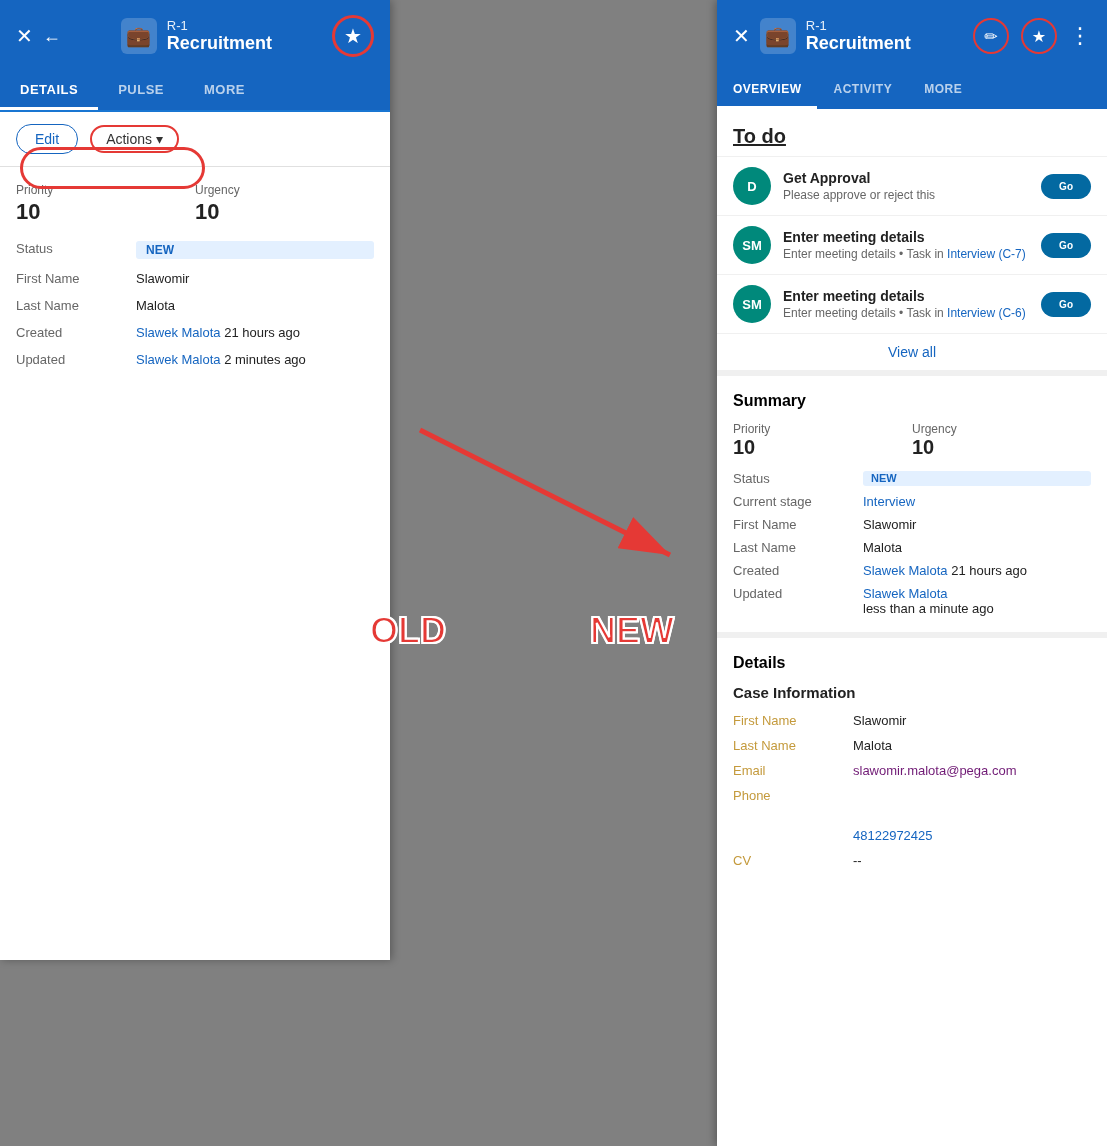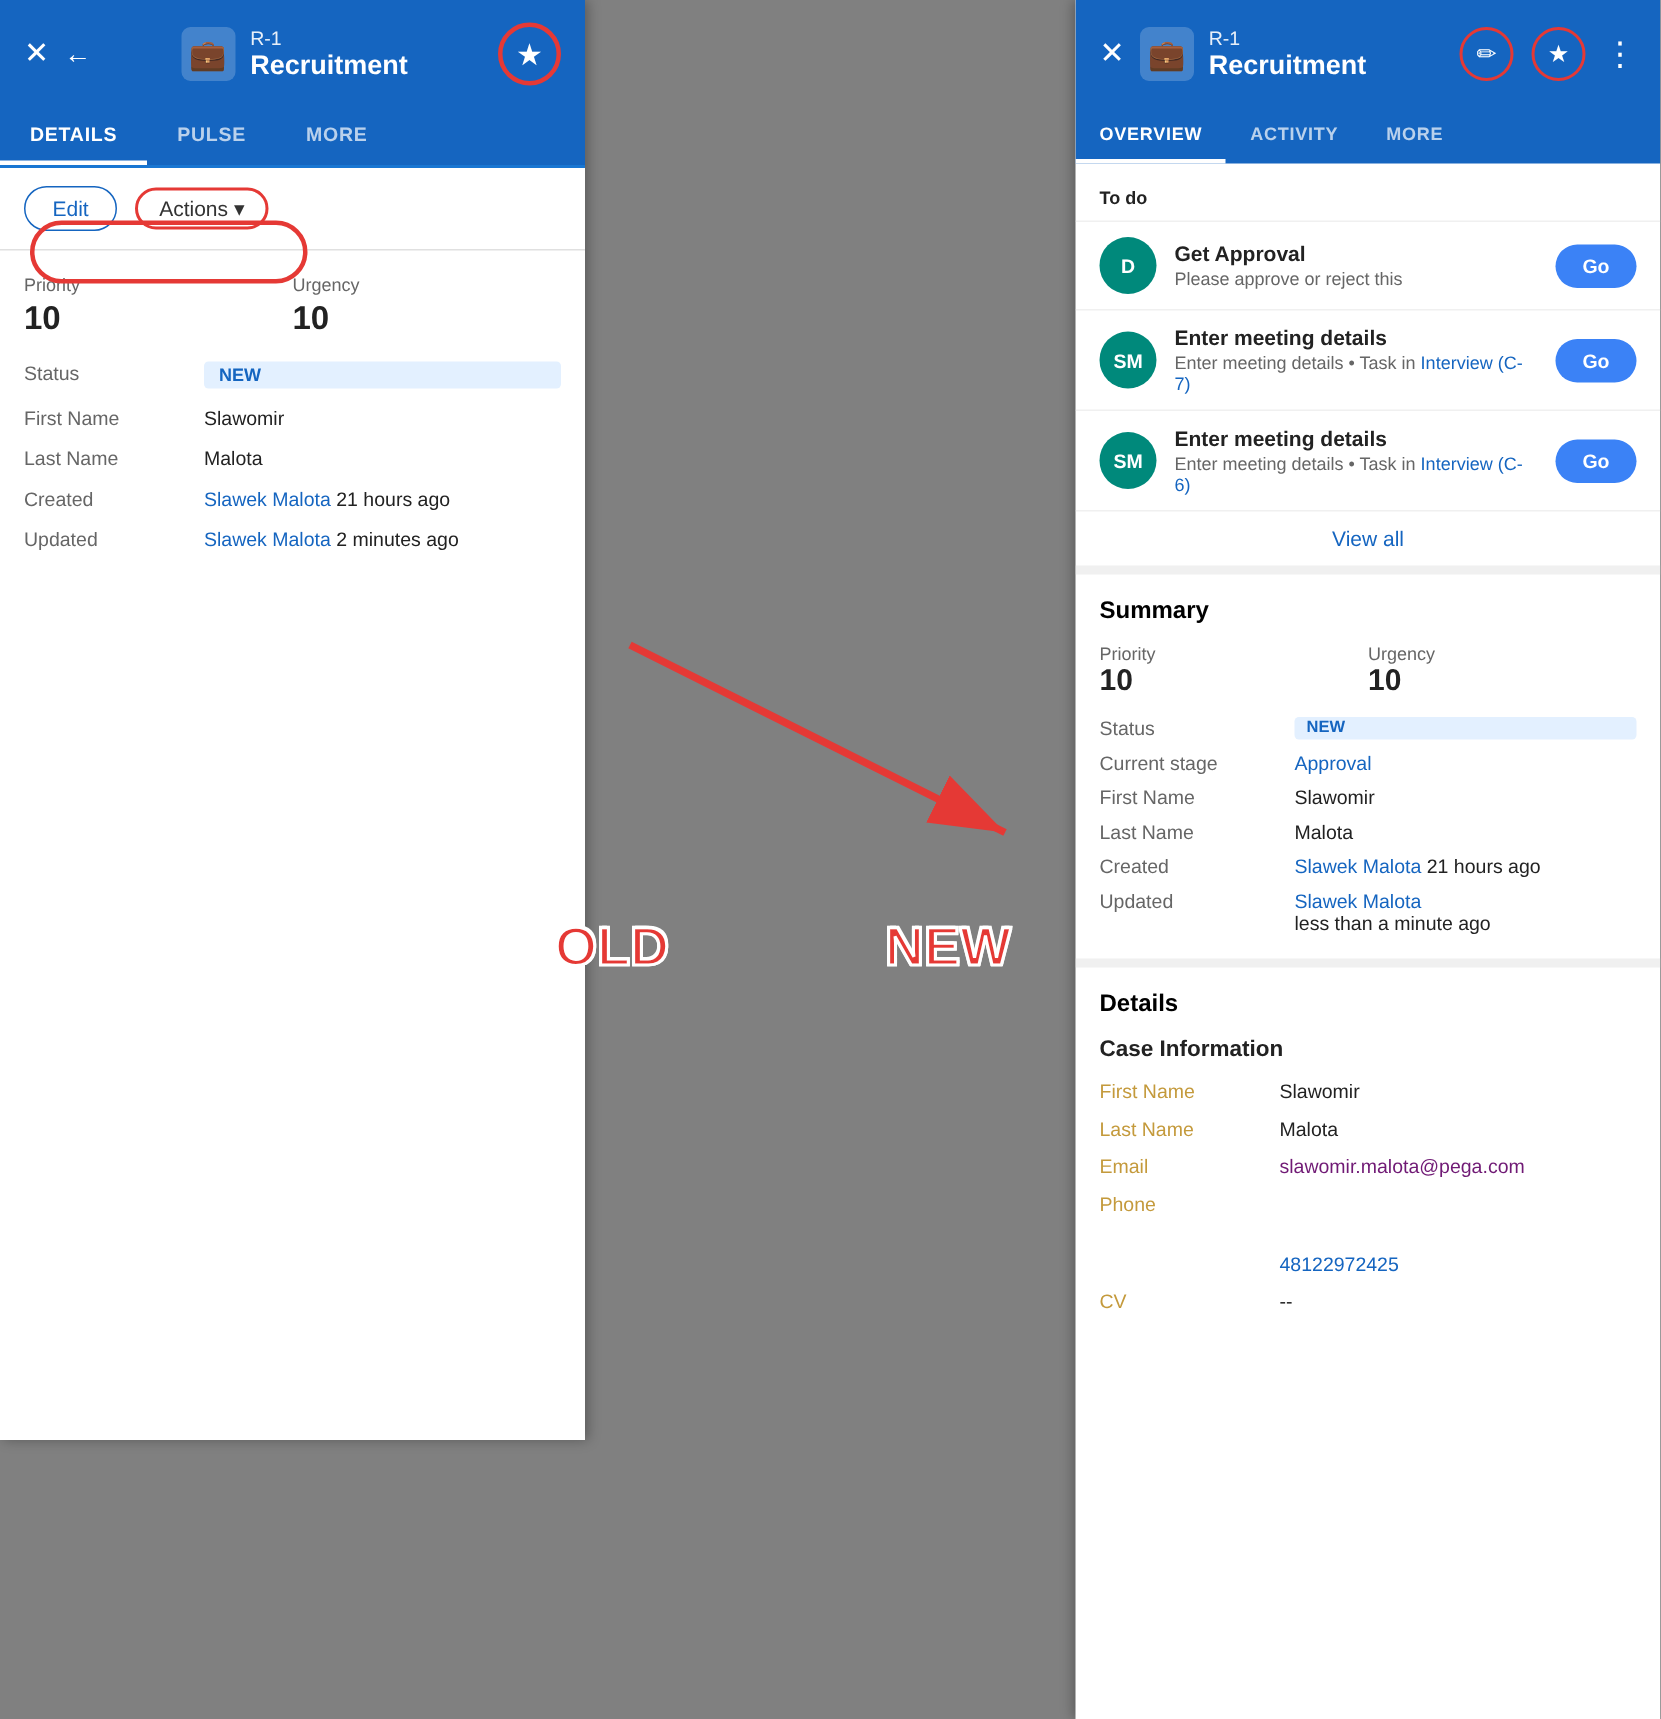--- a/index.html
+++ b/index.html
@@ -277,24 +277,25 @@
       color: #fff;
       border-bottom: 3px solid #fff;
     }
 
     .right-content {
       flex: 1;
       overflow-y: auto;
     }
 
     .section-title {
-      font-size: 12px;
+      font-size: 20px;
       font-weight: bold;
       color: #222;
       padding: 16px 16px 8px;
+      text-decoration: underline;
     }
 
     .todo-item {
       display: flex;
       align-items: center;
       padding: 10px 16px;
       border-top: 1px solid #f0f0f0;
       gap: 12px;
     }
 
@@ -328,27 +329,27 @@
       font-size: 12px;
       color: #666;
     }
 
     .todo-desc a {
       color: #1565c0;
       text-decoration: none;
     }
 
     .go-btn {
-      background: #3b82f6;
+      background: #0369a1;
       color: #fff;
       border: none;
       border-radius: 20px;
       padding: 7px 18px;
       cursor: pointer;
-      font-size: 13px;
+      font-size: 10px;
       font-weight: bold;
     }
 
     .view-all-link {
       text-align: center;
       padding: 10px;
       color: #1565c0;
       font-size: 14px;
       cursor: pointer;
       border-top: 1px solid #f0f0f0;
@@ -661,21 +662,21 @@
         </div>
       </div>
 
       <div class="summary-fields">
         <div class="sf-row">
           <span class="sf-label">Status</span>
           <span class="sf-value status-badge-inline">NEW</span>
         </div>
         <div class="sf-row">
           <span class="sf-label">Current stage</span>
-          <span class="sf-value link" style="color:#1565c0;cursor:pointer;">Approval</span>
+          <span class="sf-value link" style="color:#1565c0;cursor:pointer;">Interview</span>
         </div>
         <div class="sf-row">
           <span class="sf-label">First Name</span>
           <span class="sf-value">Slawomir</span>
         </div>
         <div class="sf-row">
           <span class="sf-label">Last Name</span>
           <span class="sf-value">Malota</span>
         </div>
         <div class="sf-row">

